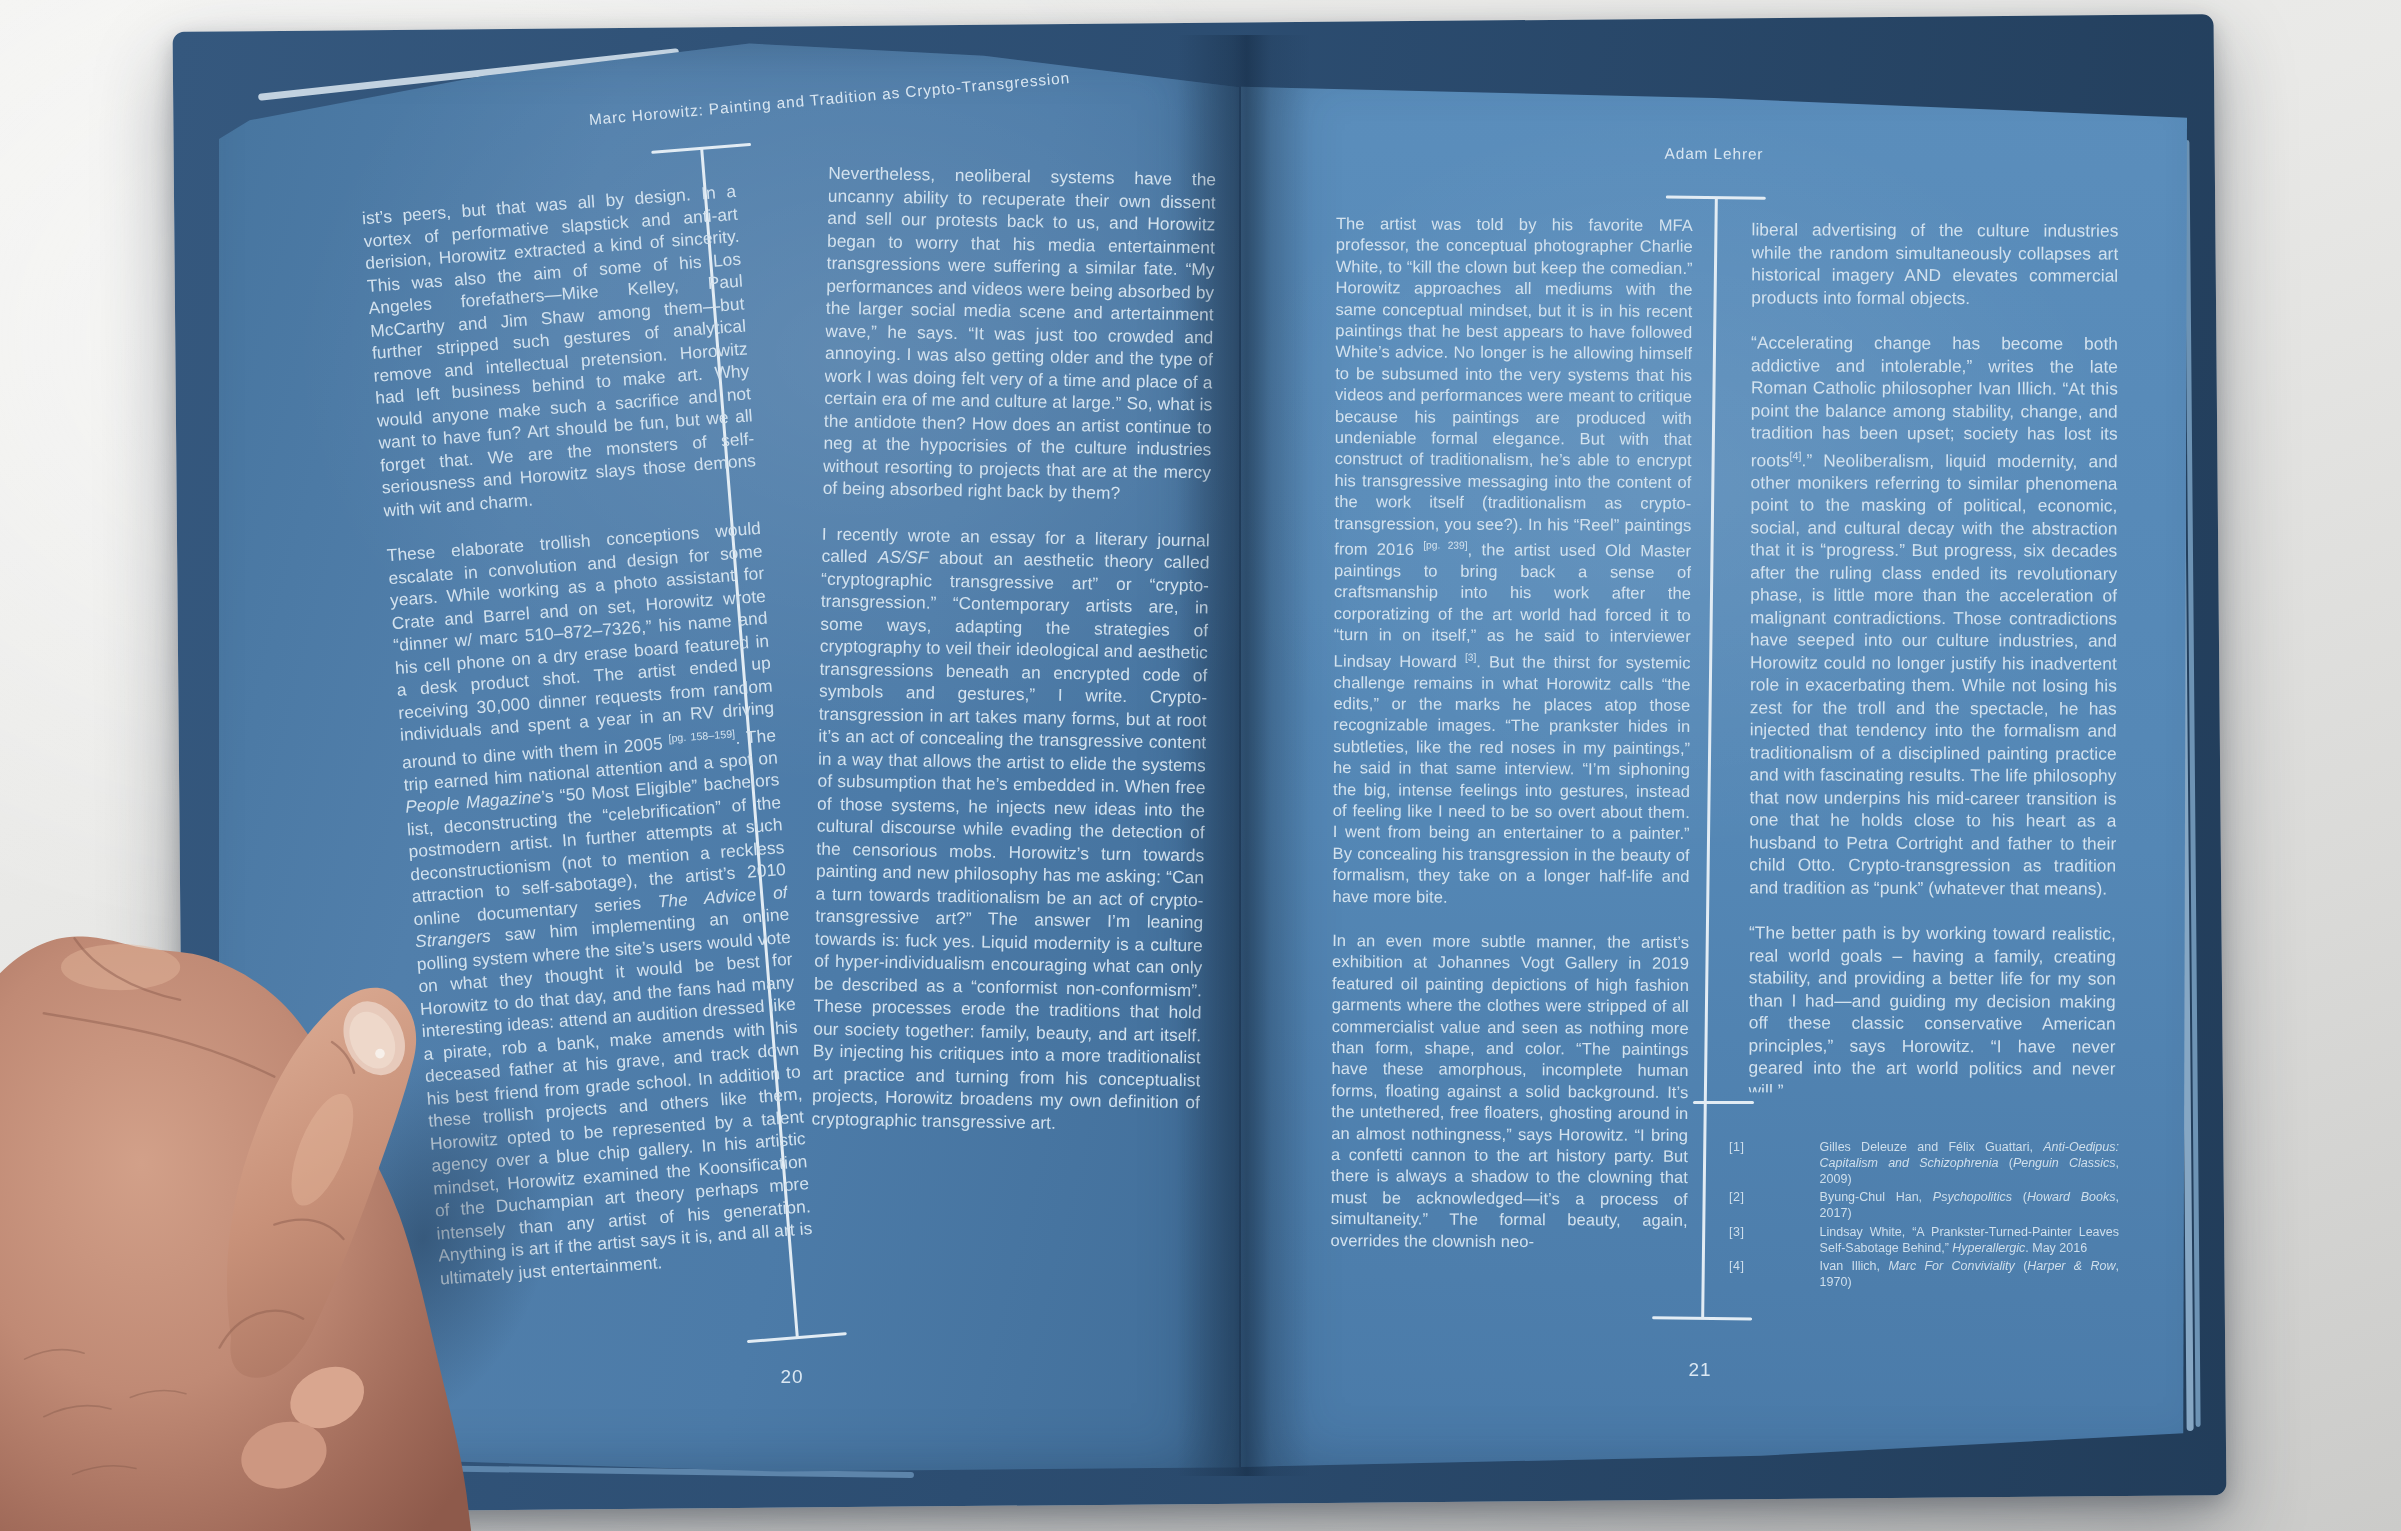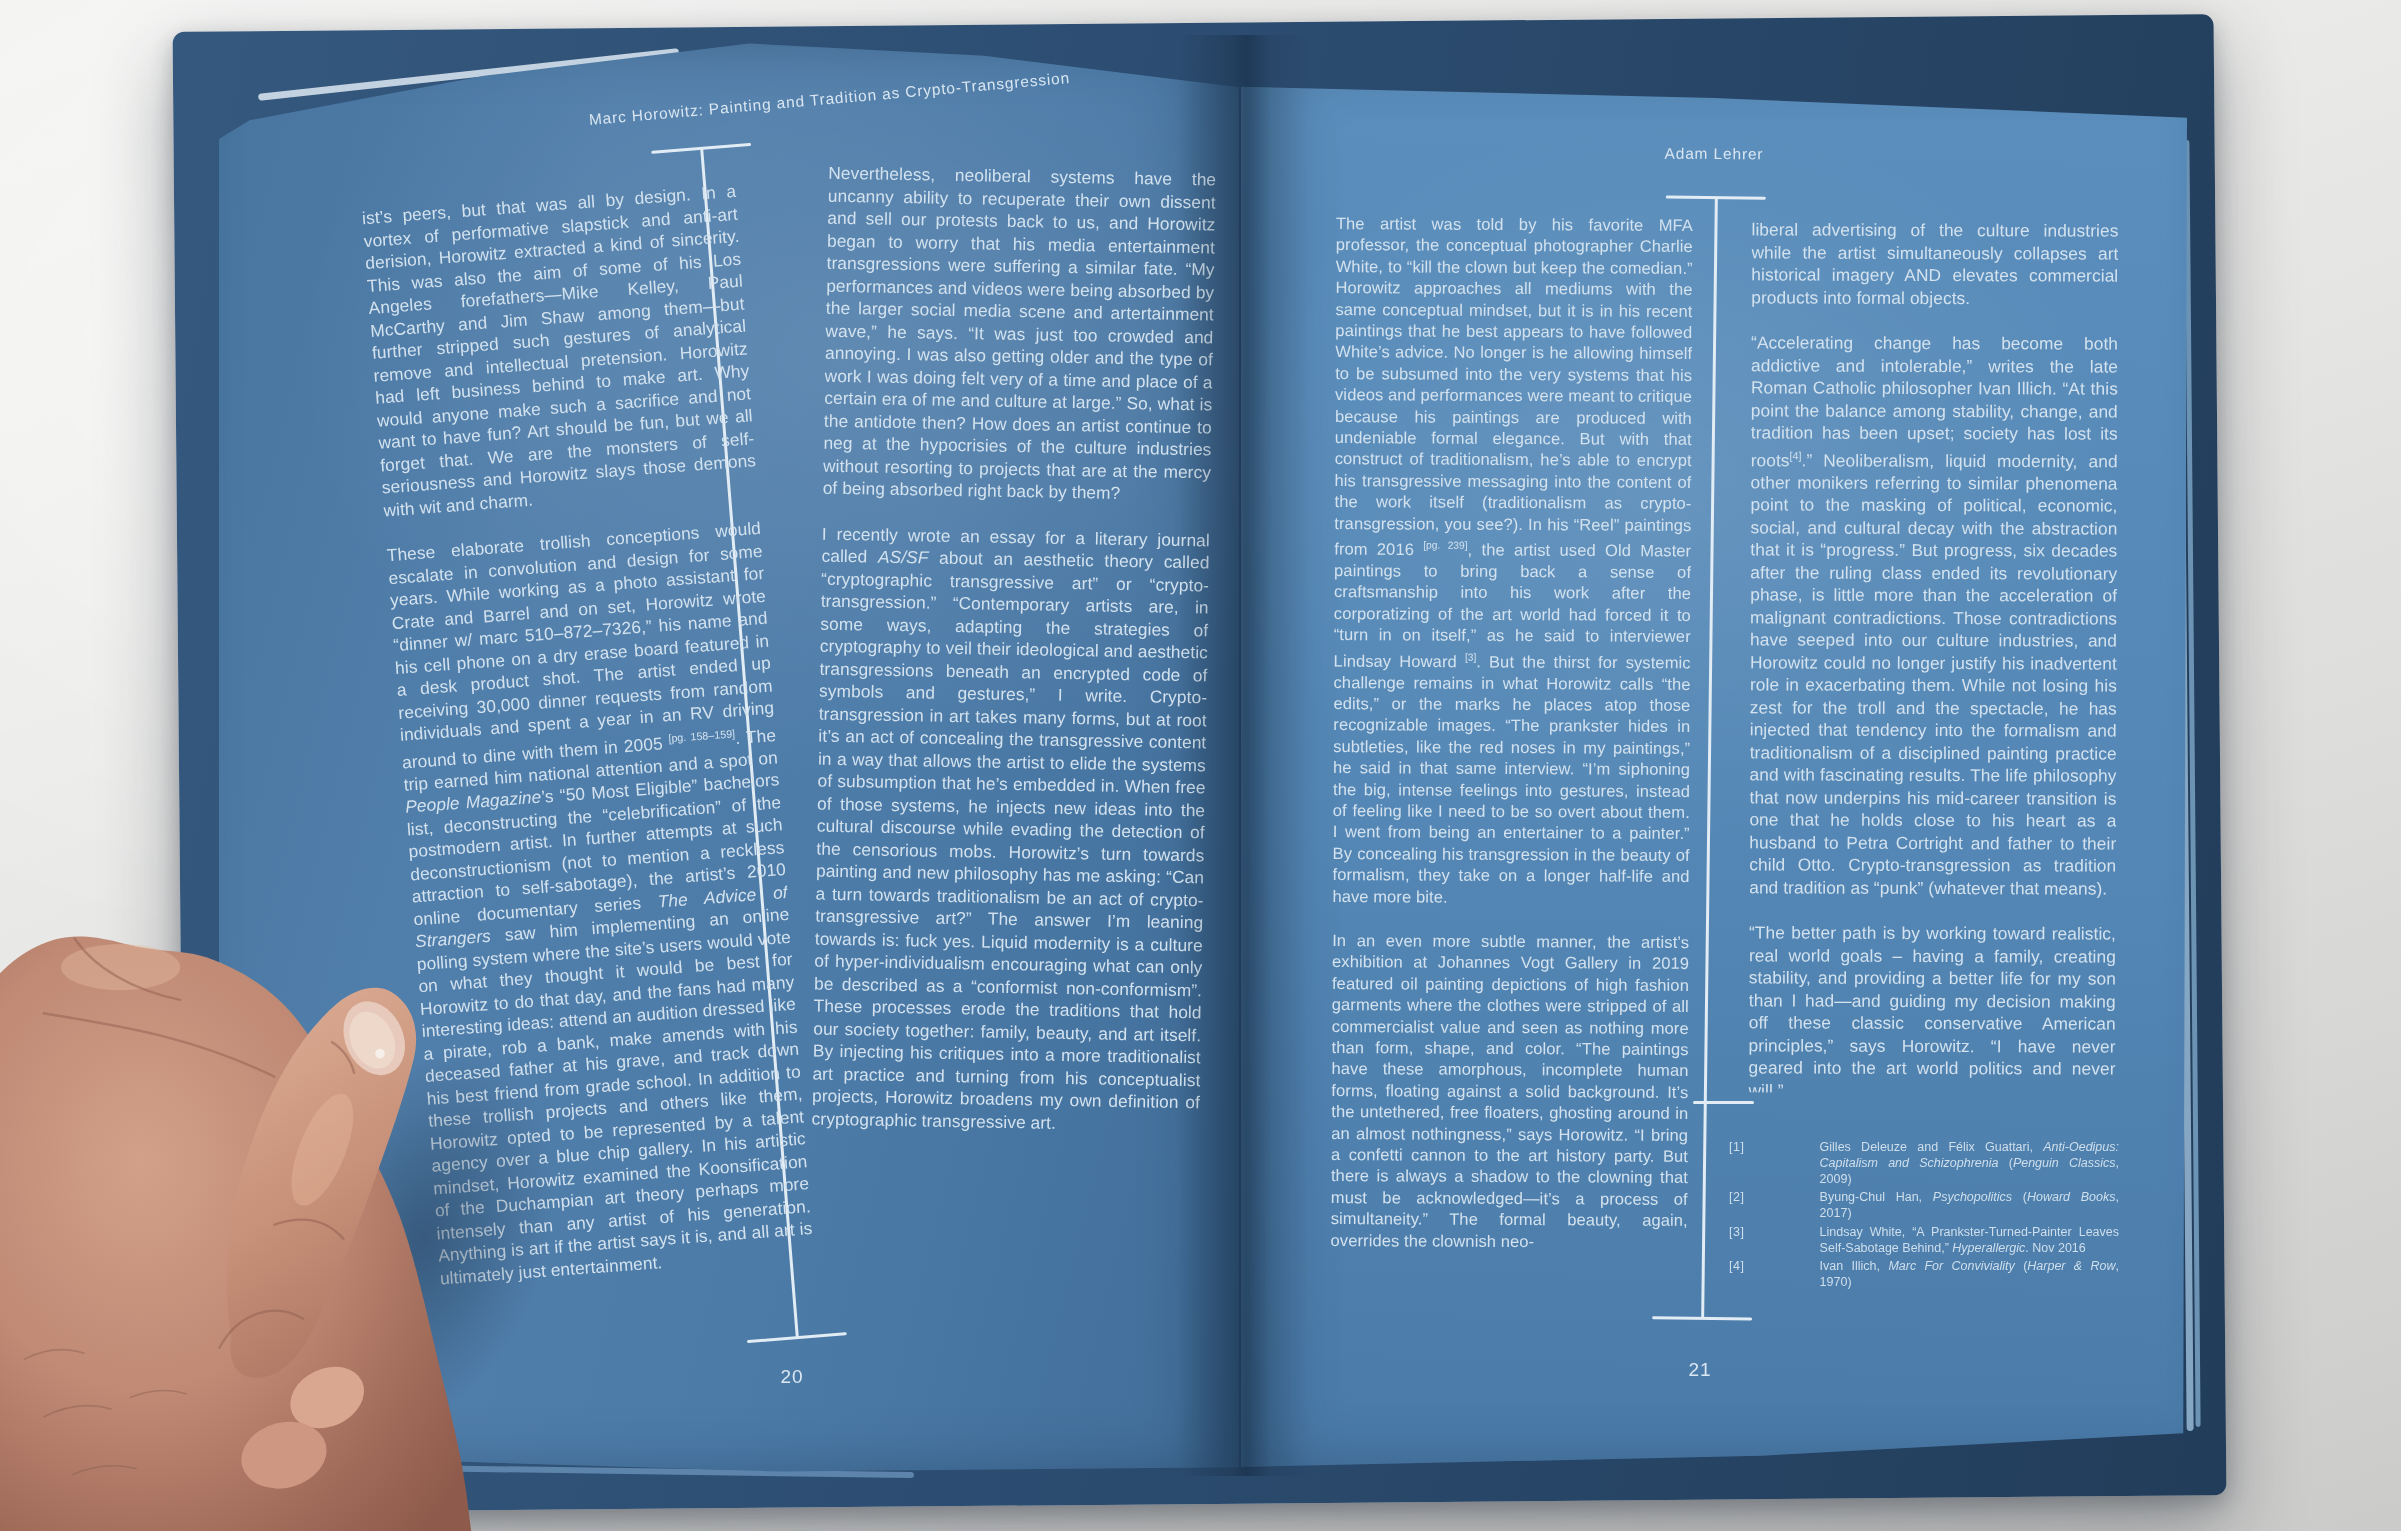--- a/index.html
+++ b/index.html
@@ -114,39 +114,39 @@
   <div class="abs running-head" style="left:0;width:946px;top:85px;transform:rotate(0.4deg);">Adam Lehrer</div>
 
   <div class="abs vrule" style="left:467px;top:137px;height:1122px;transform:rotate(0.7deg);"></div>
 
   <div class="abs body-col tight" style="left:92px;top:154px;width:357px;height:1143px;transform:rotate(0.3deg);">
     <p><span>The artist was told by his favorite MFA professor, the conceptual photographer Charlie White, to “kill the clown but keep the comedian.” Horowitz approaches all mediums with the same conceptual mindset, but it is in his recent paintings that he best appears to have followed White’s advice. No longer is he allowing himself to be subsumed into the very systems that his videos and performances were meant to critique because his paintings are produced with undeniable formal elegance. But with that construct of traditionalism, he’s able to encrypt his transgressive messaging into the content of the work itself (traditionalism as crypto-transgression, you see?). In his “Reel” paintings from 2016 </span><span class="seg-sup">[pg. 239]</span><span>, the artist used Old Master paintings to bring back a sense of craftsmanship into his work after the corporatizing of the art world had forced it to “turn in on itself,” as he said to interviewer Lindsay Howard </span><span class="seg-sup">[3]</span><span>. But the thirst for systemic challenge remains in what Horowitz calls “the edits,” or the marks he places atop those recognizable images. “The prankster hides in subtleties, like the red noses in my paintings,” he said in that same interview. “I’m siphoning the big, intense feelings into gestures, instead of feeling like I need to be so overt about them. I went from being an entertainer to a painter.” By concealing his transgression in the beauty of formalism, they take on a longer half-life and have more bite.</span></p>
     <p><span>In an even more subtle manner, the artist’s exhibition at Johannes Vogt Gallery in 2019 featured oil painting depictions of high fashion garments where the clothes were stripped of all commercialist value and seen as nothing more than form, shape, and color. “The paintings have these amorphous, incomplete human forms, floating against a solid background. It’s the untethered, free floaters, ghosting around in an almost nothingness,” says Horowitz. “I bring a confetti cannon to the art history party. But there is always a shadow to the clowning that must be acknowledged—it’s a process of simultaneity.” The formal beauty, again, overrides the clownish neo-</span></p>
   </div>
 
   <div class="abs body-col" style="left:509px;top:159px;width:367px;height:874px;transform:rotate(0.2deg);">
-    <p><span>liberal advertising of the culture industries while the artist simultaneously collapses art historical imagery AND elevates commercial products into formal objects.</span></p>
+    <p><span>liberal advertising of the culture industries while the random simultaneously collapses art historical imagery AND elevates commercial products into formal objects.</span></p>
     <p><span>“Accelerating change has become both addictive and intolerable,” writes the late Roman Catholic philosopher Ivan Illich. “At this point the balance among stability, change, and tradition has been upset; society has lost its roots</span><span class="seg-sup">[4]</span><span>.” Neoliberalism, liquid modernity, and other monikers referring to similar phenomena point to the masking of political, economic, social, and cultural decay with the abstraction that it is “progress.” But progress, six decades after the ruling class ended its revolutionary phase, is little more than the acceleration of malignant contradictions. Those contradictions have seeped into our culture industries, and Horowitz could no longer justify his inadvertent role in exacerbating them. While not losing his zest for the troll and the spectacle, he has injected that tendency into the formalism and traditionalism of a disciplined painting practice and with fascinating results. The life philosophy that now underpins his mid-career transition is one that he holds close to his heart as a husband to Petra Cortright and father to their child Otto. Crypto-transgression as tradition and tradition as “punk” (whatever that means).</span></p>
     <p><span>“The better path is by working toward realistic, real world goals – having a family, creating stability, and providing a better life for my son than I had—and guiding my decision making off these classic conservative American principles,” says Horowitz. “I have never geared into the art world politics and never will.”</span></p>
   </div>
 
   <div class="abs minirule" style="left:452px;top:1041px;width:61px;"></div>
 
   <div id="footnotes" class="abs" style="left:488px;top:1080px;width:390px;">
     <div class="fn-row">
       <span class="fn-num">[1]</span>
       <span class="fn-text"><span>Gilles Deleuze and Félix Guattari, </span><span class="seg-i">Anti-Oedipus: Capitalism and Schizophrenia</span><span> (</span><span class="seg-i">Penguin Classics</span><span>, 2009)</span></span>
     </div>
     <div class="fn-row">
       <span class="fn-num">[2]</span>
       <span class="fn-text"><span>Byung-Chul Han, </span><span class="seg-i">Psychopolitics</span><span> (</span><span class="seg-i">Howard Books</span><span>, 2017)</span></span>
     </div>
     <div class="fn-row">
       <span class="fn-num">[3]</span>
-      <span class="fn-text"><span>Lindsay White, “A Prankster-Turned-Painter Leaves Self-Sabotage Behind,” </span><span class="seg-i">Hyperallergic</span><span>. Nov 2016</span></span>
+      <span class="fn-text"><span>Lindsay White, “A Prankster-Turned-Painter Leaves Self-Sabotage Behind,” </span><span class="seg-i">Hyperallergic</span><span>. May 2016</span></span>
     </div>
     <div class="fn-row">
       <span class="fn-num">[4]</span>
       <span class="fn-text"><span>Ivan Illich, </span><span class="seg-i">Marc For Conviviality</span><span> (</span><span class="seg-i">Harper &amp; Row</span><span>, 1970)</span></span>
     </div>
   </div>
 
   <div class="abs pagenum" style="left:411px;top:1299px;width:96px;">21</div>
 </div>
 

